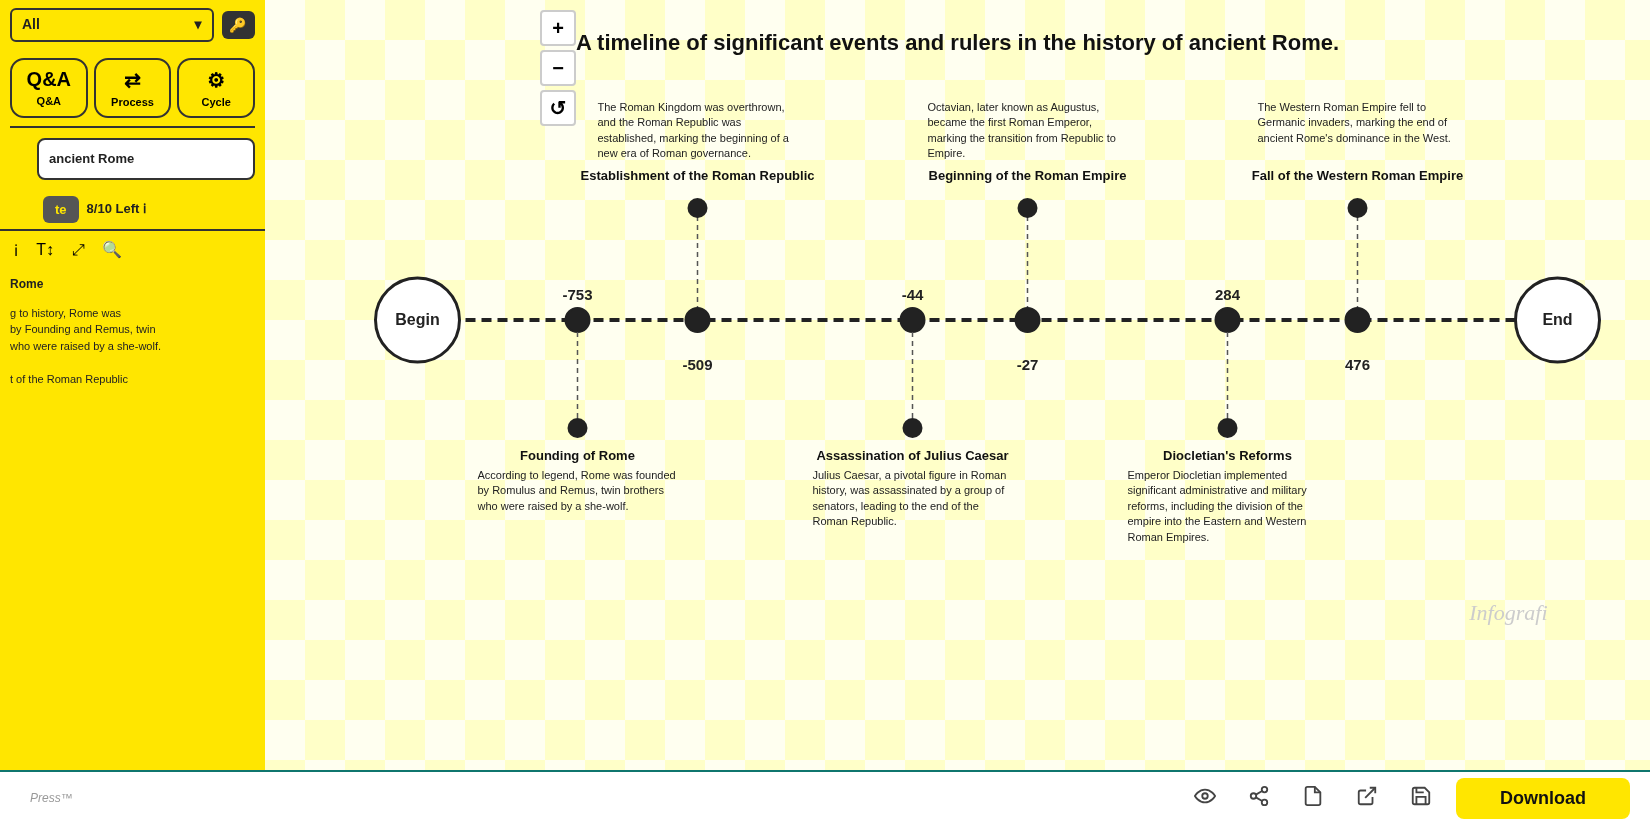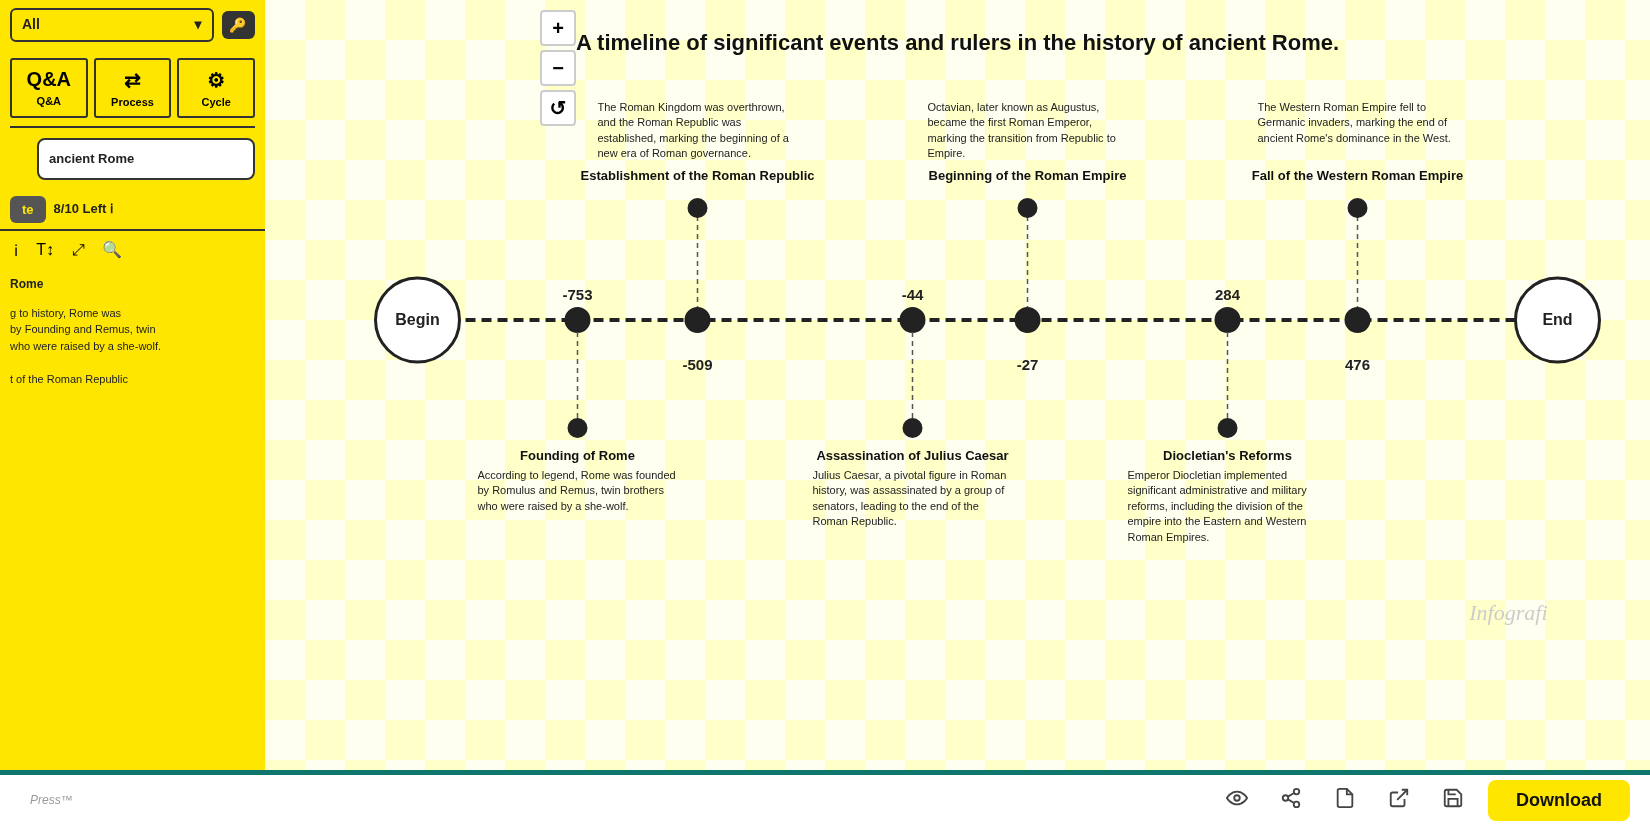--- a/index.html
+++ b/index.html
@@ -10,32 +10,32 @@
     .sidebar { width: 265px; background: #FFE600; display: flex; flex-direction: column; position: relative; z-index: 10; }
     .content-area { flex: 1; background: #fffff0; position: relative; overflow: hidden; }
 
     
     .sidebar-top { padding: 8px 10px; display: flex; align-items: center; gap: 8px; background: #FFE600; }
     .dropdown-all { display: flex; align-items: center; gap: 6px; background: #FFE600; border: 2px solid #333; border-radius: 6px; padding: 5px 10px; font-size: 14px; font-weight: bold; cursor: pointer; flex: 1; }
     .key-icon-btn { background: #333; border: none; border-radius: 6px; padding: 6px 8px; cursor: pointer; color: #FFE600; font-size: 14px; }
 
     
     .sidebar-nav { display: flex; gap: 6px; padding: 8px 10px; }
-    .nav-btn { flex: 1; background: #FFE600; border: 2px solid #333; border-radius: 3px; padding: 8px 4px; display: flex; flex-direction: column; align-items: center; gap: 4px; cursor: pointer; font-size: 11px; font-weight: bold; }
+    .nav-btn { flex: 1; background: #FFE600; border: 2px solid #333; border-radius: 14px; padding: 8px 4px; display: flex; flex-direction: column; align-items: center; gap: 4px; cursor: pointer; font-size: 11px; font-weight: bold; }
     .nav-btn .icon { font-size: 20px; }
 
     
     .sidebar-divider { height: 2px; background: #333; margin: 0 10px; }
 
     
     .sidebar-title-area { padding: 10px; }
     .sidebar-title-box { background: white; border: 2px solid #333; border-radius: 8px; padding: 10px; font-size: 13px; font-weight: bold; margin-left: 27px; }
 
     
-    .status-bar { display: flex; align-items: center; gap: 8px; padding: 6px 10px; }
+    .status-bar { display: flex; align-items: center; gap: 8px; padding: 6px 10px; margin-left: 33px; }
     .status-btn { background: #555; color: #FFE600; border: none; border-radius: 6px; padding: 6px 12px; font-size: 13px; font-weight: bold; cursor: pointer; }
     .status-count { font-size: 13px; font-weight: bold; }
 
     
     .sidebar-toolbar { display: flex; align-items: center; gap: 10px; padding: 6px 10px; border-top: 2px solid #333; }
     .tool-btn { background: none; border: none; font-size: 16px; cursor: pointer; padding: 2px 4px; }
 
     
     .sidebar-preview { padding: 6px 10px 10px; font-size: 11px; line-height: 1.5; flex: 1; overflow: hidden; }
     .preview-title { font-weight: bold; font-size: 12px; margin-bottom: 12px; }
@@ -44,23 +44,23 @@
     .zoom-controls { position: absolute; left: 275px; top: 10px; display: flex; flex-direction: column; gap: 4px; z-index: 5; }
     .zoom-btn { width: 36px; height: 36px; background: white; border: 2px solid #ccc; border-radius: 4px; font-size: 20px; cursor: pointer; display: flex; align-items: center; justify-content: center; font-weight: bold; }
 
     
     .timeline-canvas { width: 100%; height: 100%; position: relative; border-radius: 32px; }
 
     
     .timeline-title { text-align: center; font-size: 22px; font-weight: bold; padding-top: 28px; color: #111; }
 
     
-    .bottom-bar { height: 55px; background: white; border-top: 5px solid #0f766e; display: flex; align-items: center; justify-content: flex-end; padding: 0 20px; gap: 16px; }
+    .bottom-bar { height: 55px; background: white; border-top: 2px solid #0f766e; display: flex; align-items: center; justify-content: flex-end; padding: 0 20px; gap: 16px; }
     .bottom-icon-btn { background: none; border: none; cursor: pointer; font-size: 20px; padding: 4px 8px; color: #333; }
-    .download-btn { background: #FFE600; border: none; border-radius: 8px; padding: 10px 28px; font-size: 18px; font-weight: bold; cursor: pointer; color: #111; }
+    .download-btn { background: #FFE600; border: none; border-radius: 8px; padding: 10px 44px; font-size: 18px; font-weight: bold; cursor: pointer; color: #111; }
 
     
     .checkerboard {
       background-color: #fffff0;
       background-image:
         linear-gradient(45deg, #ffffc8 25%, transparent 25%),
         linear-gradient(-45deg, #ffffc8 25%, transparent 25%),
         linear-gradient(45deg, transparent 75%, #ffffc8 75%),
         linear-gradient(-45deg, transparent 75%, #ffffc8 75%);
       background-size: 80px 80px;

